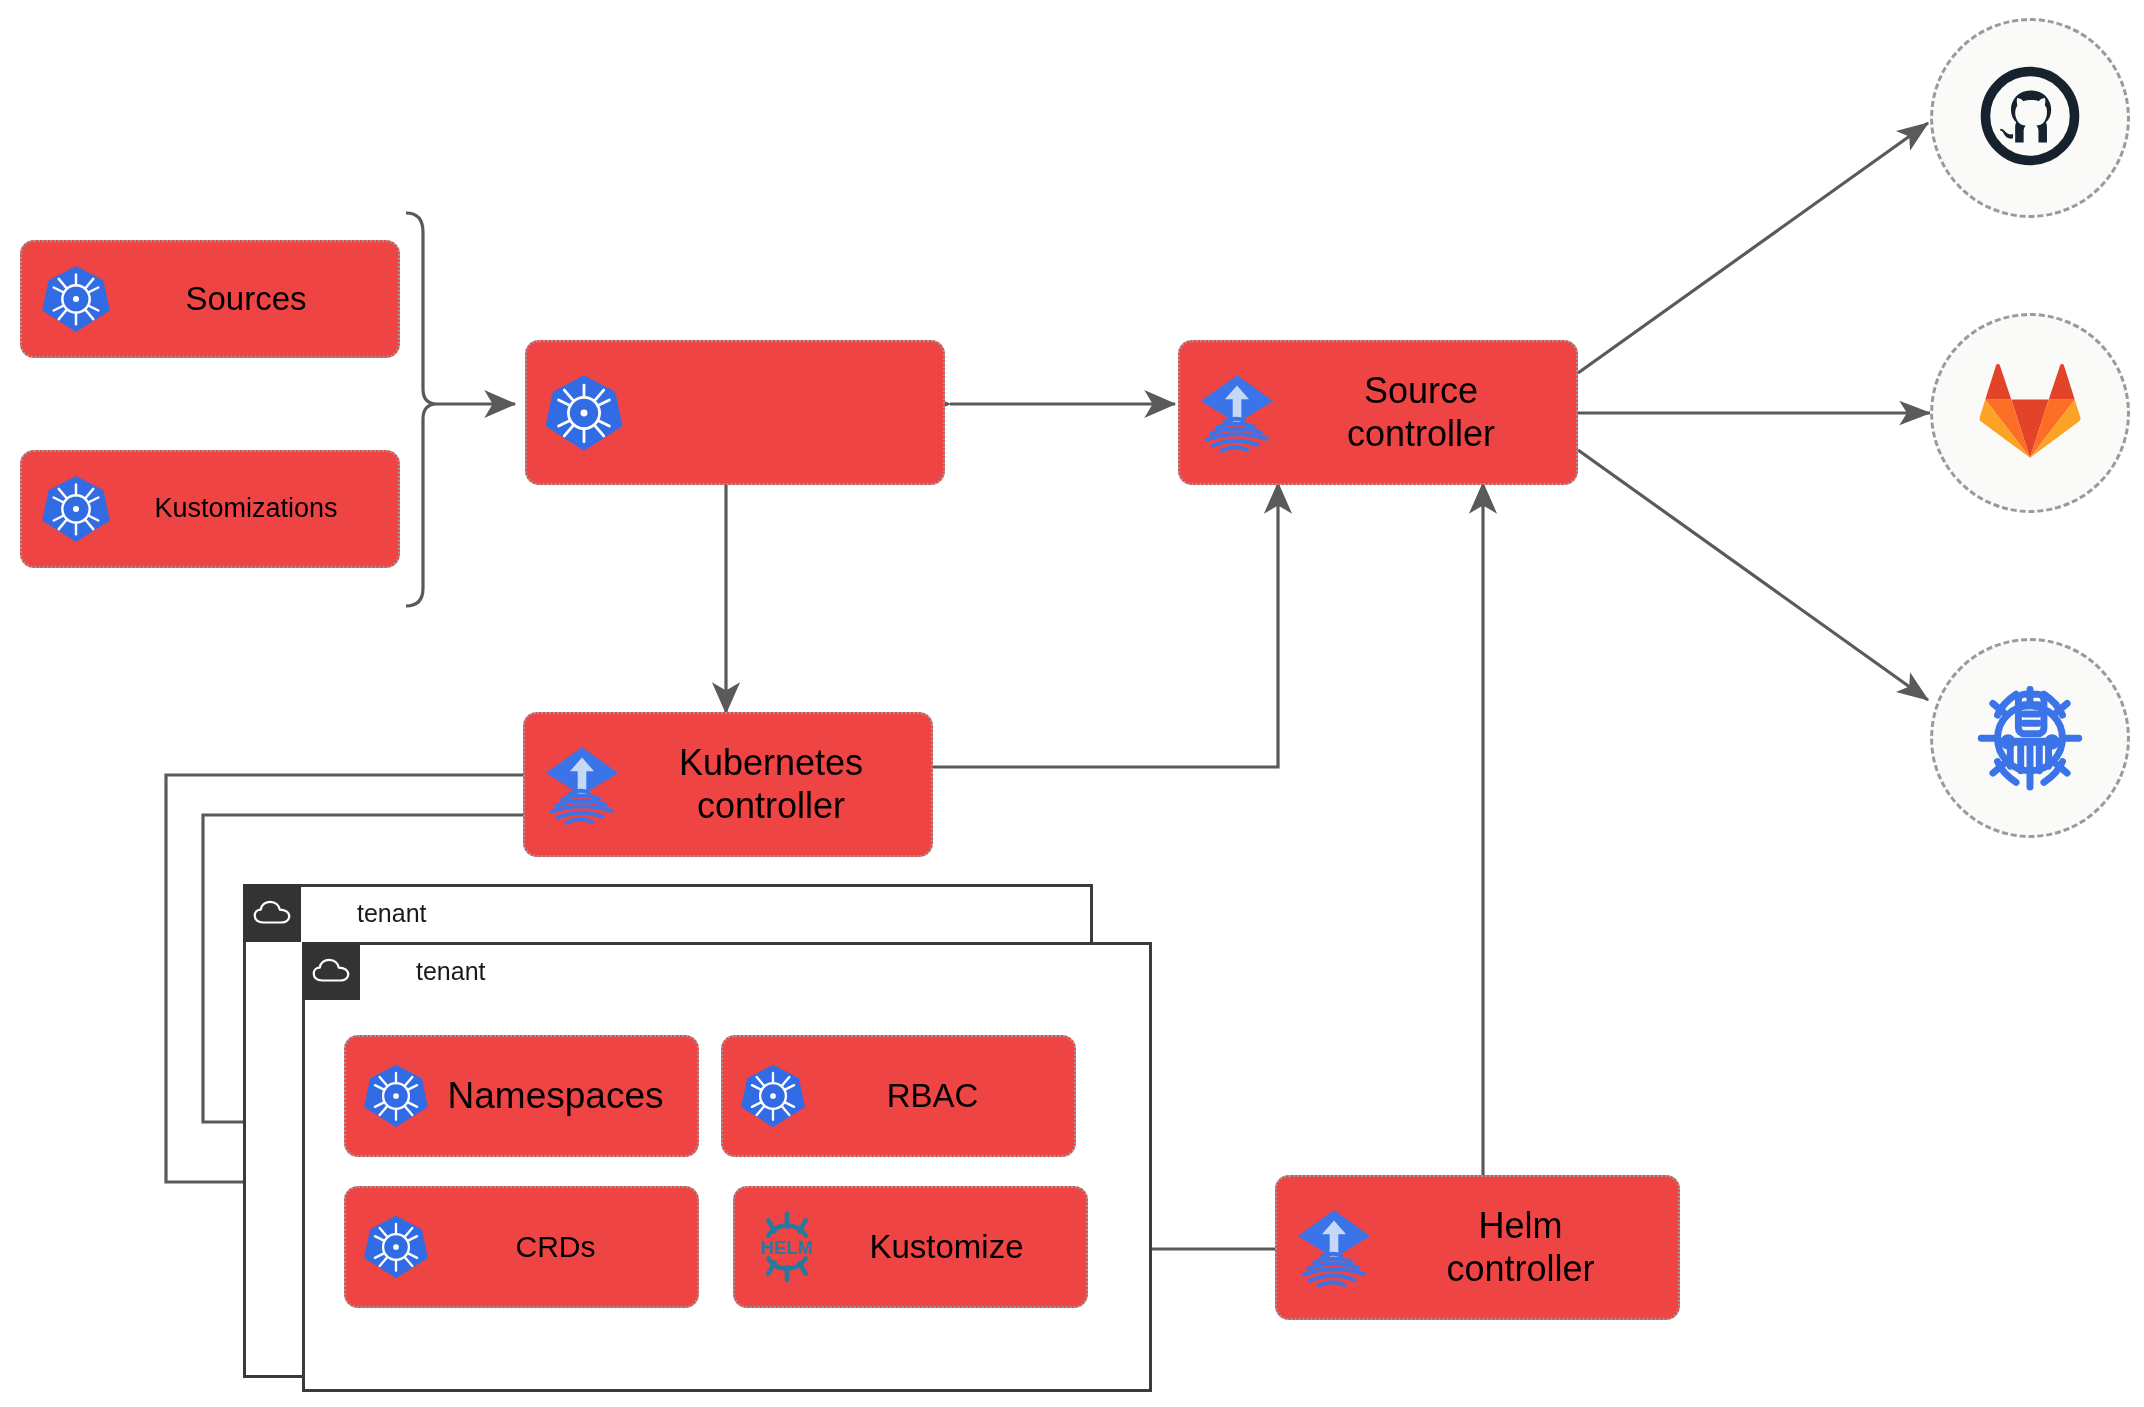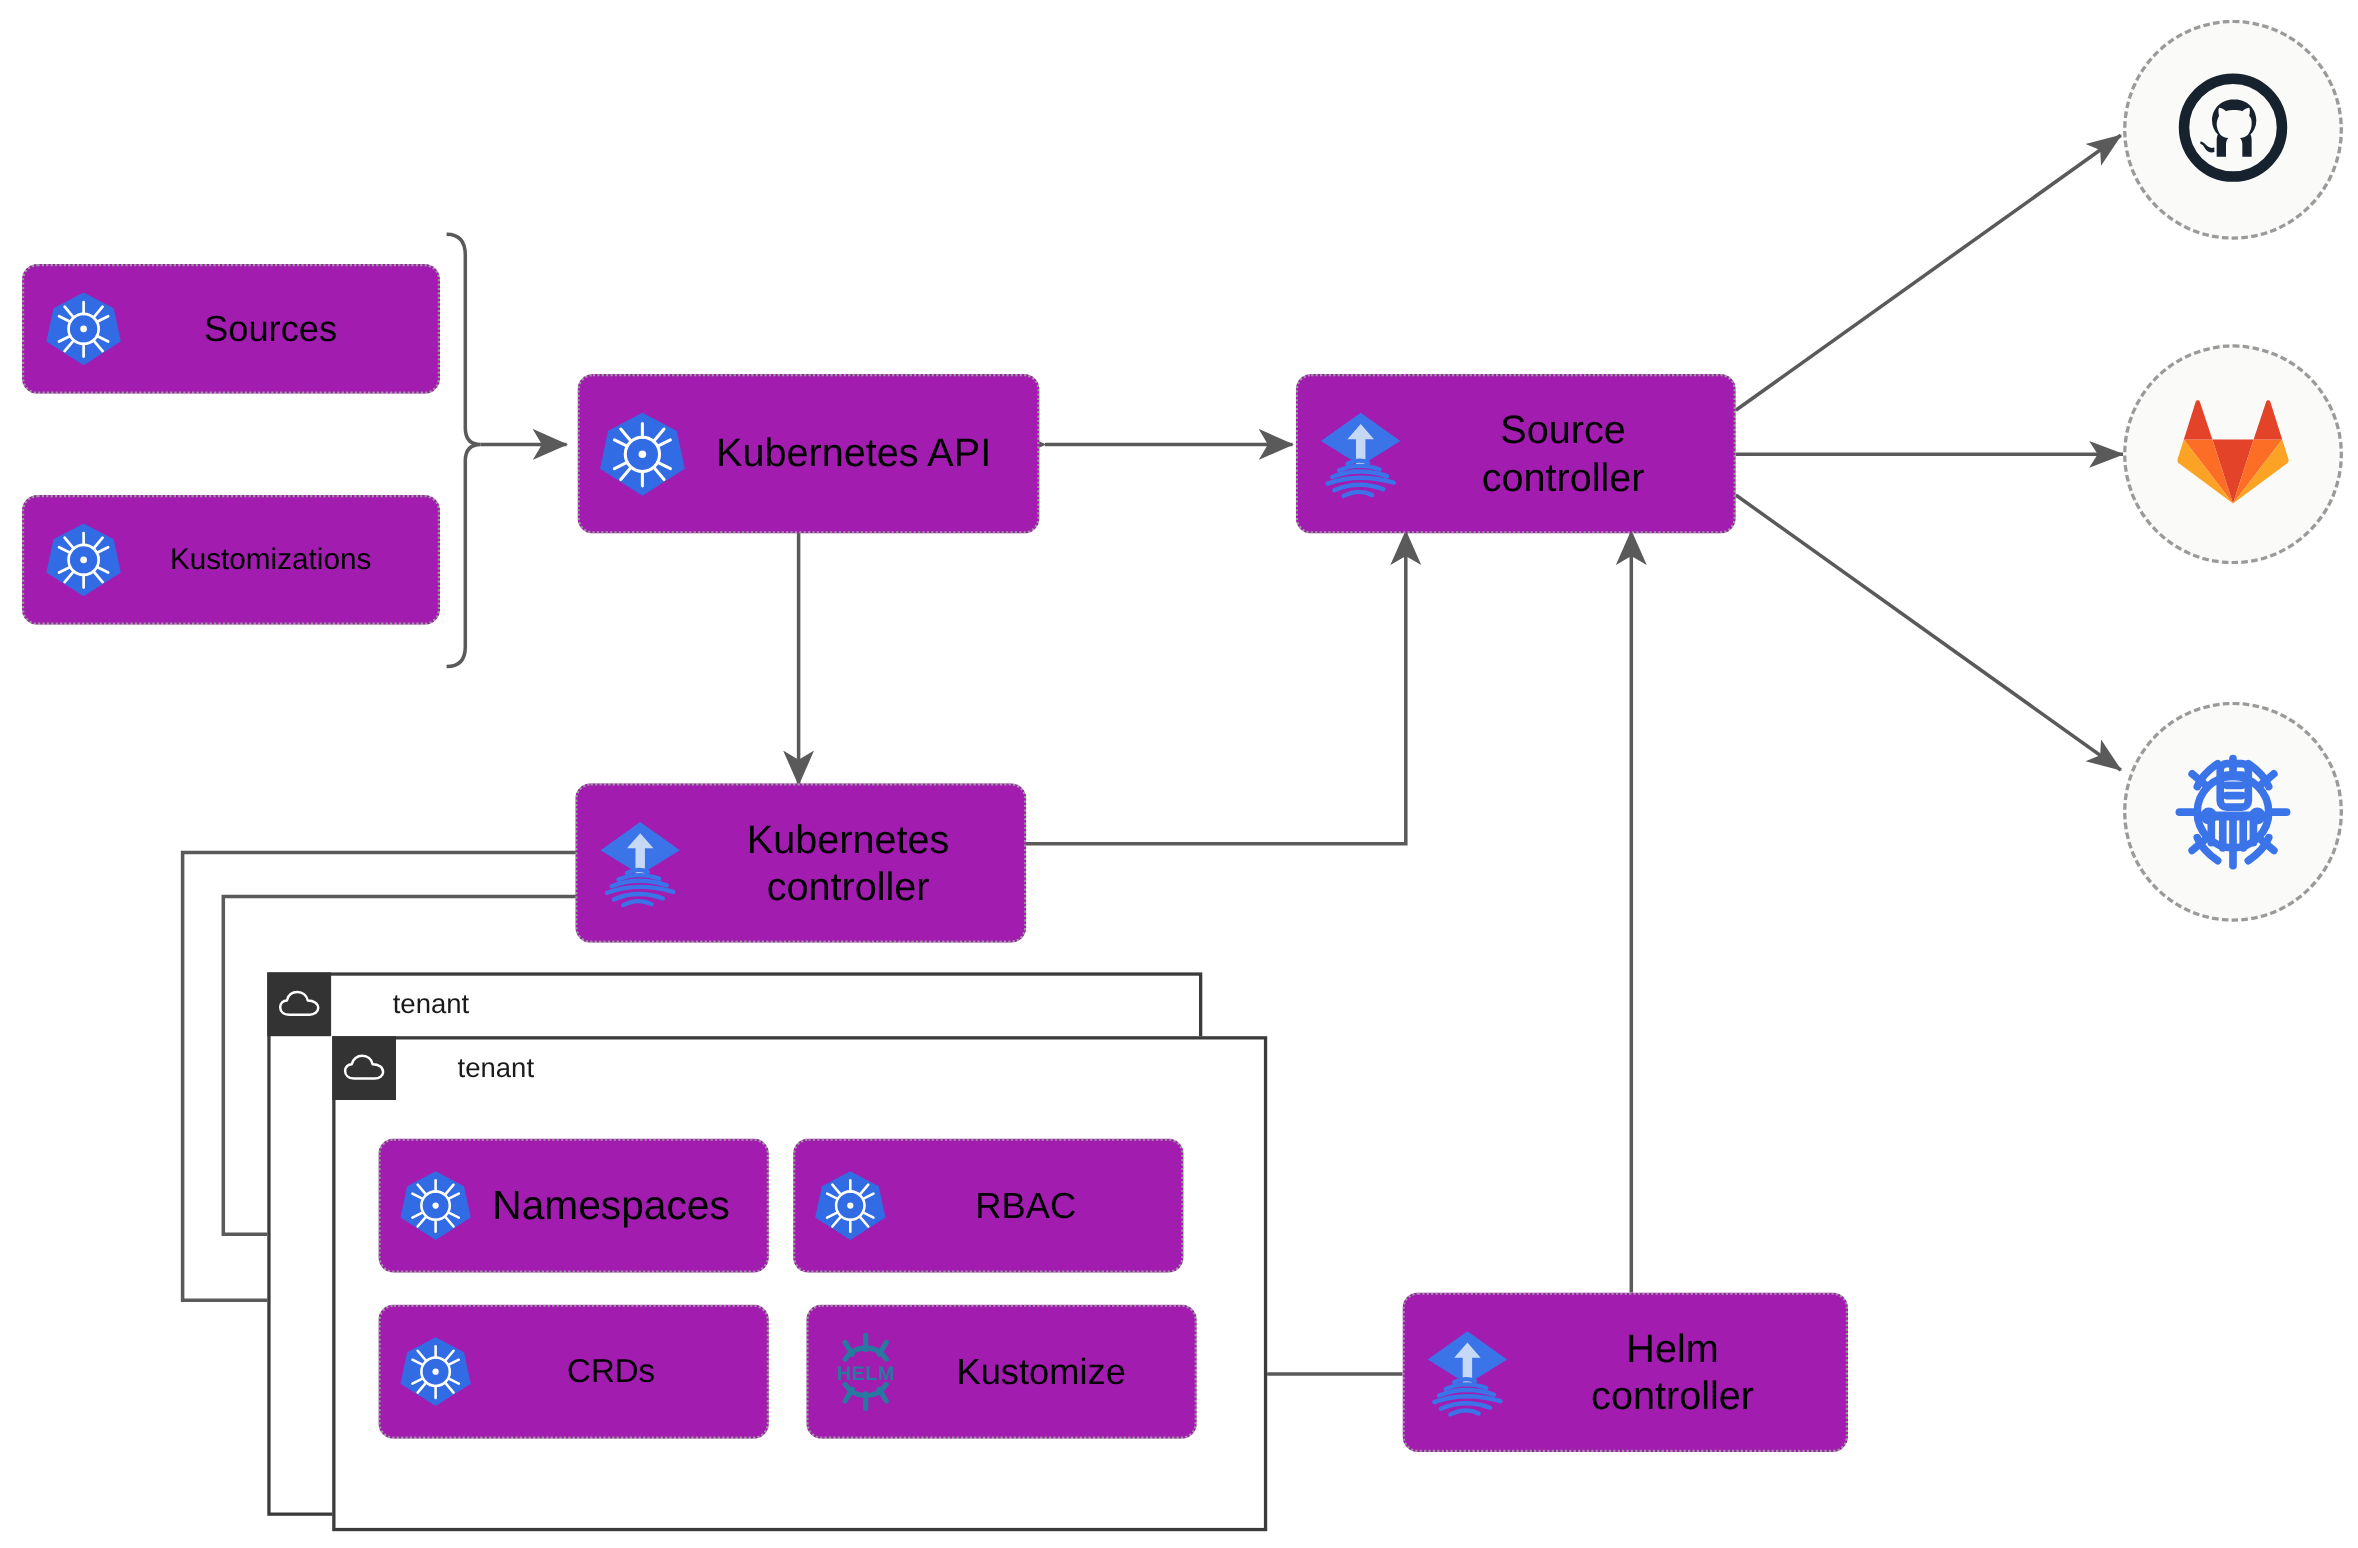--- a/index.html
+++ b/index.html
@@ -3,21 +3,21 @@
 <meta charset="utf-8">
 <title>Flux GitOps Architecture Diagram</title>
 <style>
   html,body{margin:0;padding:0;background:#ffffff;}
   body{font-family:"Liberation Sans","DejaVu Sans",sans-serif;}
   #canvas{position:relative;width:2144px;height:1407px;background:#ffffff;overflow:hidden;}
 
   
   .node{
     position:absolute;
-    background:#a21caf;
+    background:#ef4444;
     border:2px dotted #9a9a9a;
     border-radius:14px;
     display:flex;
     align-items:center;
     box-sizing:border-box;
     z-index:5;
   }
   .node .ico{flex:0 0 auto;display:flex;align-items:center;justify-content:center;}
   .node .lbl{
     flex:1 1 auto;
@@ -194,21 +194,20 @@
             <line x1="67" y1="59" x2="81" y2="66"></line>
           <line x1="19" y1="66" x2="33" y2="59"></line>
             <line x1="67" y1="41" x2="81" y2="34"></line>
           <line x1="26" y1="78" x2="37" y2="65"></line>
             <line x1="63" y1="35" x2="74" y2="22"></line>
           <line x1="26" y1="22" x2="37" y2="35"></line>
             <line x1="63" y1="65" x2="74" y2="78"></line>
         </g>
       </svg>
     </span>
-    <span class="lbl" style="font-size:36px;">Kubernetes API</span>
   </div>
 
   <div class="node" style="left:1178px;top:340px;width:400px;height:145px;padding:0 14px;">
     <span class="ico">
       <svg width="86" height="86" viewBox="0 0 100 100">
         <path d="M50 6 L92 36 L50 62 L8 36 Z" fill="#3B73E8"></path>
         <path d="M50 18 L64 34 L55 34 L55 62 L45 62 L45 34 L36 34 Z" fill="#C5D9F7"></path>
         <g stroke="#3B73E8" stroke-width="4.6" stroke-linecap="round" fill="none">
           <path d="M36 60 Q48 54 58 59"></path>
           <path d="M27 67 Q47 58 70 66"></path>

